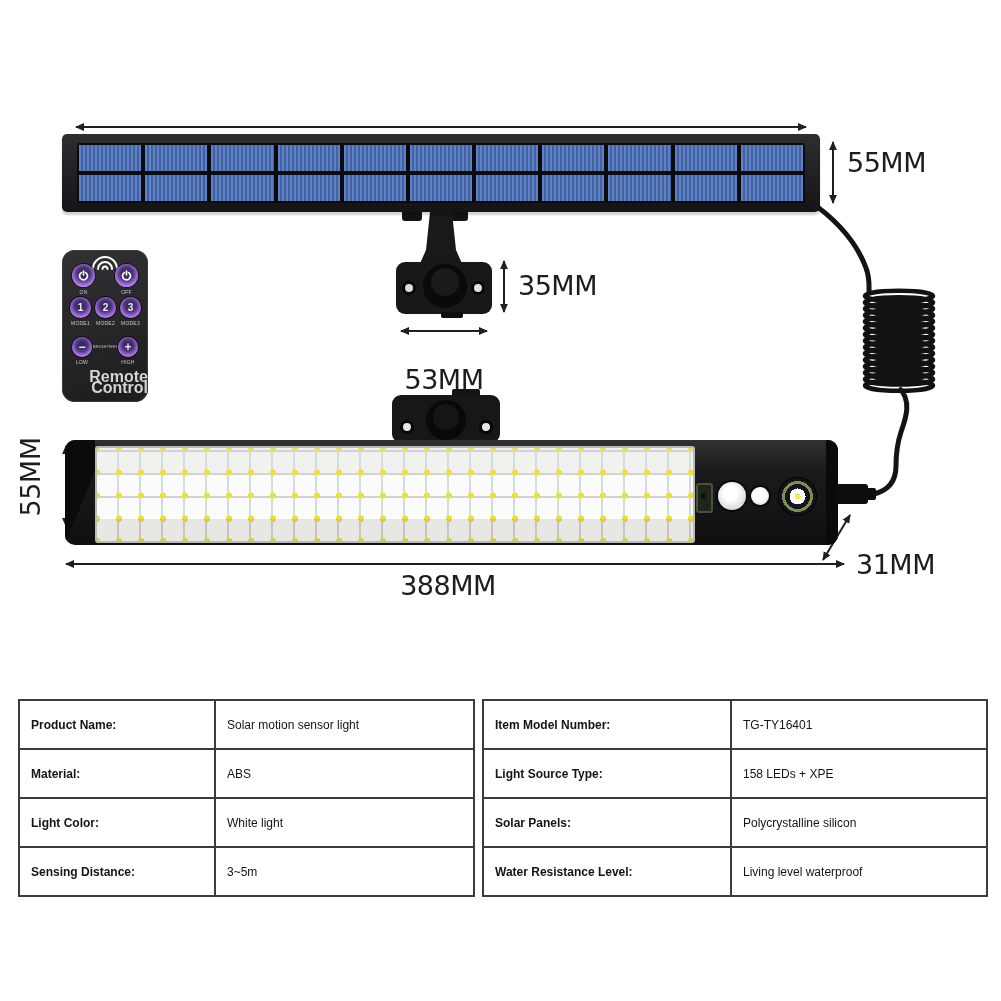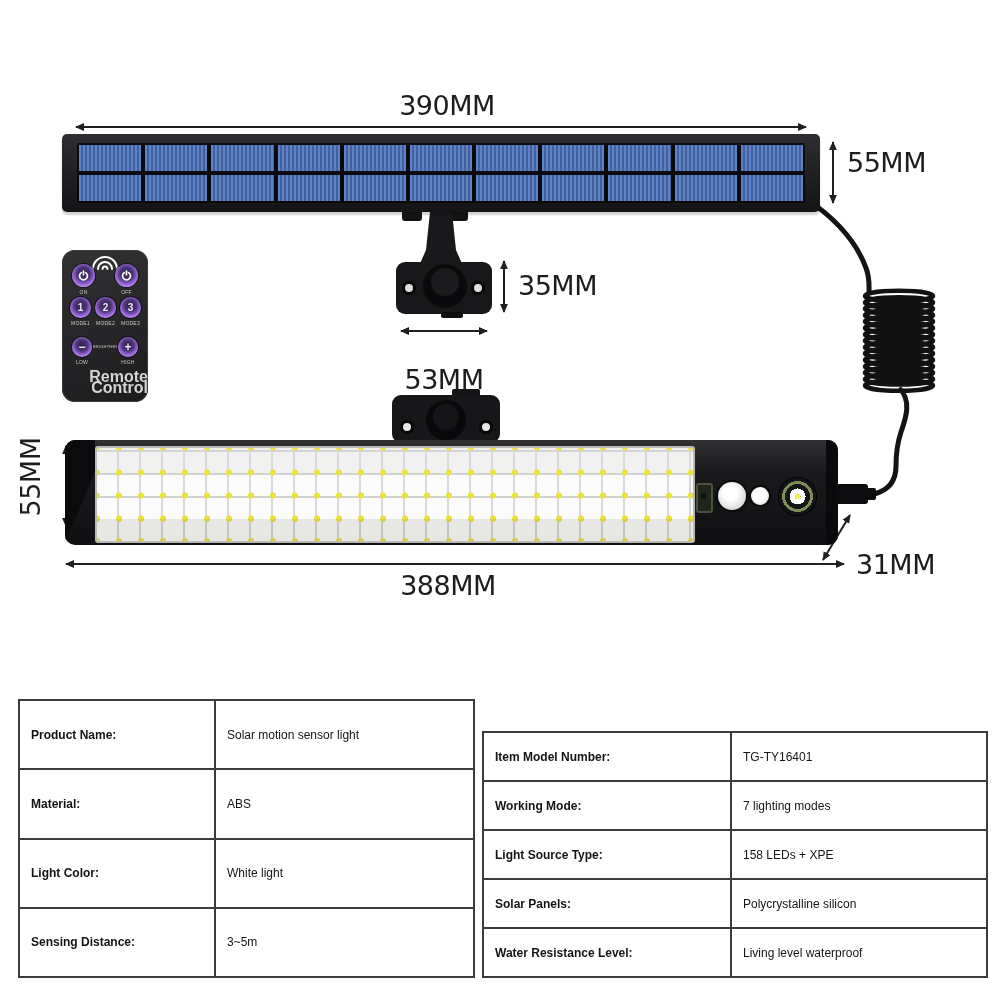--- a/index.html
+++ b/index.html
@@ -77,21 +77,21 @@
   .connector { position:absolute; left:836px; top:484px; width:32px; height:20px; background:#0d0d0f; border-radius:3px; }
   .connector-tip { position:absolute; left:866px; top:488px; width:10px; height:12px; background:#0d0d0f; border-radius:2px; }
 
   
   .spec-wrap { position:absolute; left:18px; top:699px; width:970px; display:flex; gap:7px; }
   table.spec { border-collapse:collapse; table-layout:fixed; font-size:12px; color:#141414;border-radius:27px; }
   table.spec td { border:2px solid #3c3c3c; height:47px; padding:0 6px 0 11px;
                   vertical-align:middle; white-space:nowrap; overflow:hidden; }
   table.spec td.lbl { font-weight:bold; }
   .spec-left  { width:457px; }  .spec-left  col.c1 { width:196px; }
-  .spec-right { width:506px;margin-top:32px; }  .spec-right col.c1 { width:248px; }
+  .spec-right { width:506px; }  .spec-right col.c1 { width:248px; }
 </style>
 </head>
 <body>
 
 <div class="stage">
 
   <svg class="overlay">
     <defs>
       <marker id="arw" markerWidth="10" markerHeight="10" refX="8" refY="4.5" orient="auto-start-reverse" markerUnits="userSpaceOnUse" viewBox="0 0 10 9">
         <path d="M0,0.6 L9,4.5 L0,8.4 z" fill="#1f1f1f"></path>
@@ -243,21 +243,20 @@
       <div class="led-band led-bot"></div>
     </div>
     <div class="indicator"></div>
     <div class="sensor-pir"></div>
     <div class="sensor-small"></div>
     <div class="lens"></div>
   </div>
   <div class="connector"></div>
   <div class="connector-tip"></div>
 
-  <div class="dim-label" style="left:347px;top:90px;width:200px;">390MM</div>
   <div class="dim-label" style="left:847px;top:147px;width:100px;text-align:left;">55MM</div>
   <div class="dim-label" style="left:518px;top:270px;width:100px;text-align:left;">35MM</div>
   <div class="dim-label" style="left:398px;top:336px;width:92px;margin-top:28px;">53MM</div>
   <div class="dim-label" style="left:0px;top:471px;width:60px;transform:rotate(-90deg);">55MM</div>
   <div class="dim-label" style="left:358px;top:570px;width:180px;">388MM</div>
   <div class="dim-label" style="left:856px;top:529px;width:110px;text-align:left;margin-top:20px;">31MM</div>
 
   <div class="spec-wrap">
     <table class="spec spec-left">
       <colgroup>
@@ -287,24 +286,20 @@
       <colgroup>
           <col class="c1">
           <col>
         </colgroup>
       <tbody>
         <tr>
             <td class="lbl">Item Model Number:</td>
             <td>TG-TY16401</td>
           </tr>
         <tr>
-            <td class="lbl">Working Mode:</td>
-            <td>7 lighting modes</td>
-          </tr>
-        <tr>
             <td class="lbl">Light Source Type:</td>
             <td>158 LEDs + XPE</td>
           </tr>
         <tr>
             <td class="lbl">Solar Panels:</td>
             <td>Polycrystalline silicon</td>
           </tr>
         <tr>
             <td class="lbl">Water Resistance Level:</td>
             <td>Living level waterproof</td>

